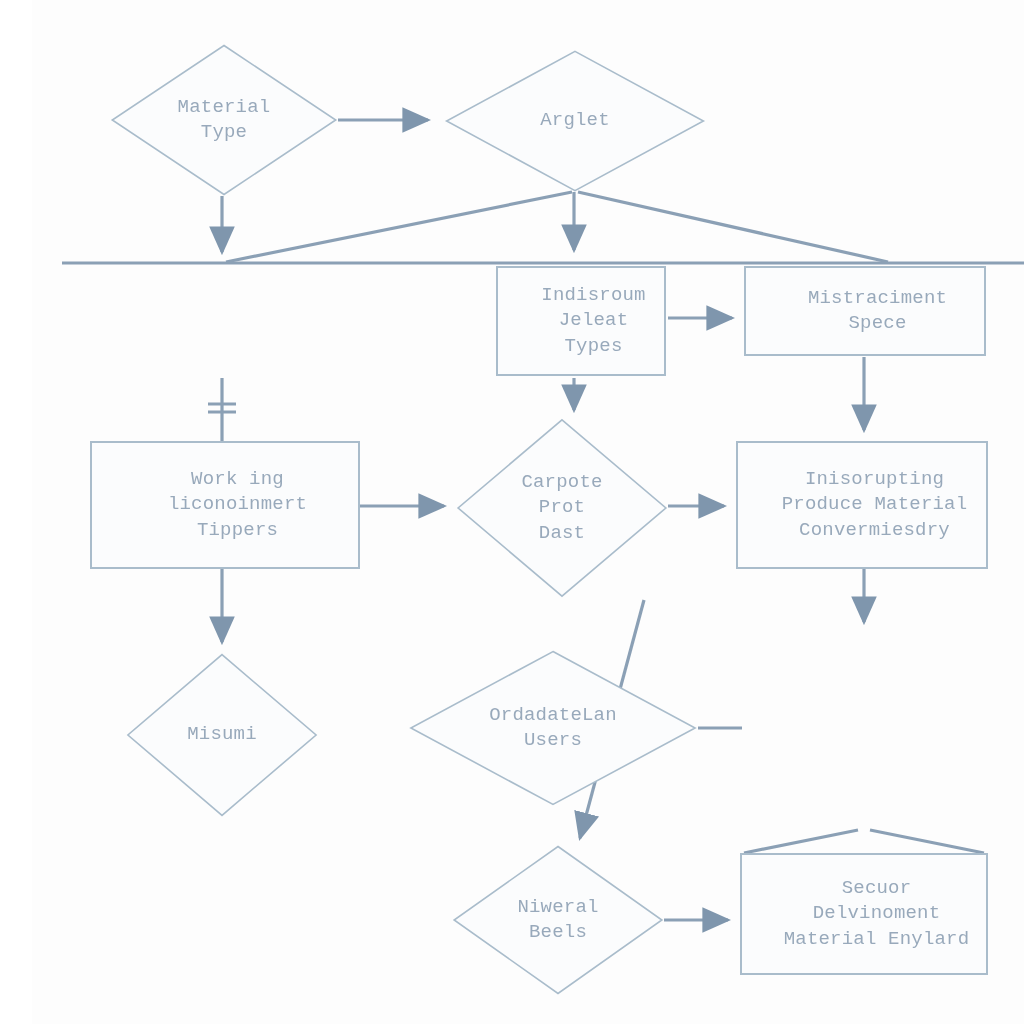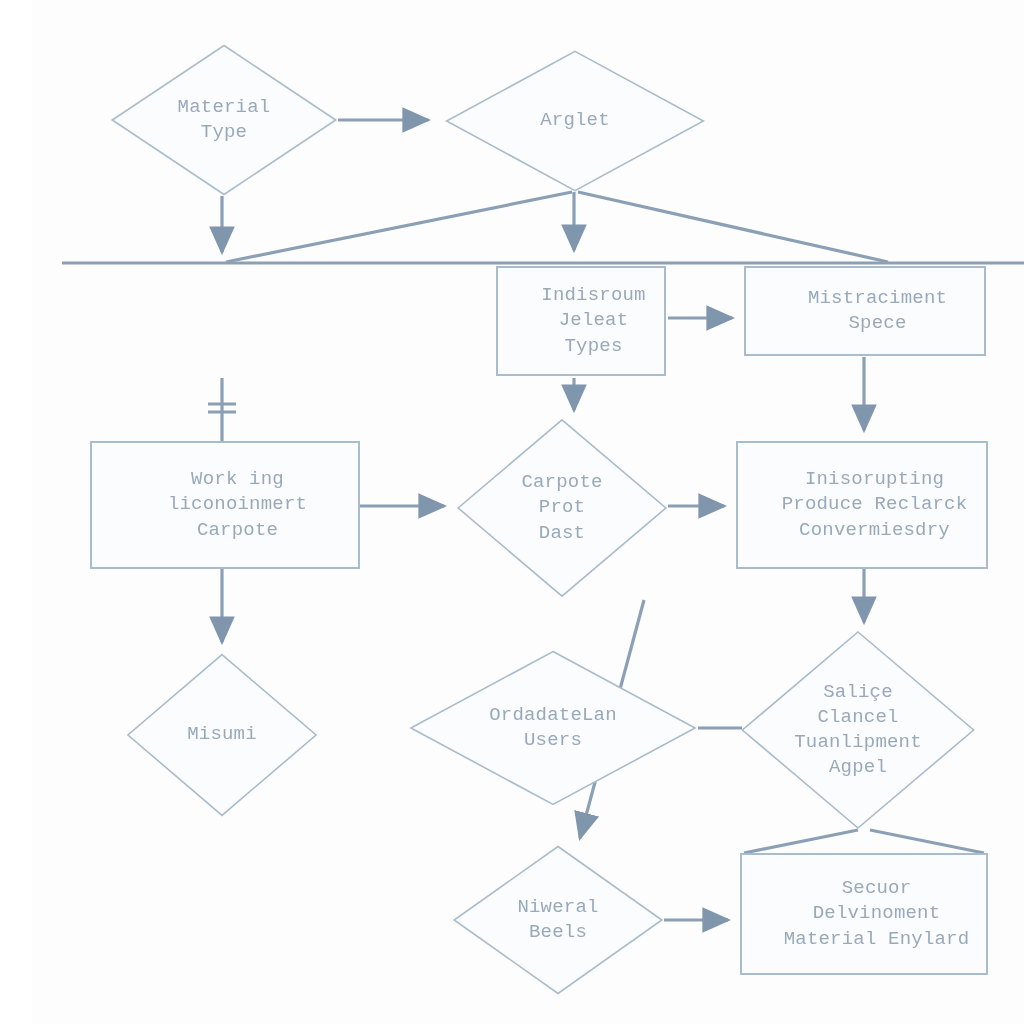--- a/index.html
+++ b/index.html
@@ -141,62 +141,53 @@
   </div>
 
   <div class="node box" style="left:712px; top:266px; width:242px; height:90px;">
     <span class="node-label">Mistraciment
 Spece</span>
   </div>
 
   <div class="node box" style="left:58px; top:441px; width:270px; height:128px;">
     <span class="node-label">Work ing
 liconoinmert
-Carpote</span>
+Tippers</span>
   </div>
 
   <div class="node diamond" style="left:424px; top:418px; width:212px; height:180px;">
     <svg class="diamond-shape" viewBox="0 0 100 100" preserveAspectRatio="none">
       <polygon points="50,1 99,50 50,99 1,50" fill="#fbfcfd" stroke="#a9bccb" stroke-width="1.6" vector-effect="non-scaling-stroke"></polygon>
     </svg>
     <span class="node-label">Carpote
 Prot
 Dast</span>
   </div>
 
   <div class="node box" style="left:704px; top:441px; width:252px; height:128px;">
     <span class="node-label">Inisorupting
-Produce Reclarck
+Produce Material
 Convermiesdry</span>
   </div>
 
   <div class="node diamond" style="left:94px; top:653px; width:192px; height:164px;align-items:center;">
     <svg class="diamond-shape" viewBox="0 0 100 100" preserveAspectRatio="none">
       <polygon points="50,1 99,50 50,99 1,50" fill="#fbfcfd" stroke="#a9bccb" stroke-width="1.6" vector-effect="non-scaling-stroke"></polygon>
     </svg>
     <span class="node-label">Misumi</span>
   </div>
 
   <div class="node diamond" style="left:376px; top:650px; width:290px; height:156px;">
     <svg class="diamond-shape" viewBox="0 0 100 100" preserveAspectRatio="none">
       <polygon points="50,1 99,50 50,99 1,50" fill="#fbfcfd" stroke="#a9bccb" stroke-width="1.6" vector-effect="non-scaling-stroke"></polygon>
     </svg>
     <span class="node-label">OrdadateLan
 Users</span>
   </div>
 
-  <div class="node diamond" style="left:708px; top:630px; width:236px; height:200px;">
-    <svg class="diamond-shape" viewBox="0 0 100 100" preserveAspectRatio="none">
-      <polygon points="50,1 99,50 50,99 1,50" fill="#fbfcfd" stroke="#a9bccb" stroke-width="1.6" vector-effect="non-scaling-stroke"></polygon>
-    </svg>
-    <span class="node-label">Saliçe
-Clancel
-Tuanlipment
-Agpel</span>
-  </div>
 
   <div class="node diamond" style="left:420px; top:845px; width:212px; height:150px;">
     <svg class="diamond-shape" viewBox="0 0 100 100" preserveAspectRatio="none">
       <polygon points="50,1 99,50 50,99 1,50" fill="#fbfcfd" stroke="#a9bccb" stroke-width="1.6" vector-effect="non-scaling-stroke"></polygon>
     </svg>
     <span class="node-label">Niweral
 Beels</span>
   </div>
 
   <div class="node box" style="left:708px; top:853px; width:248px; height:122px;">

